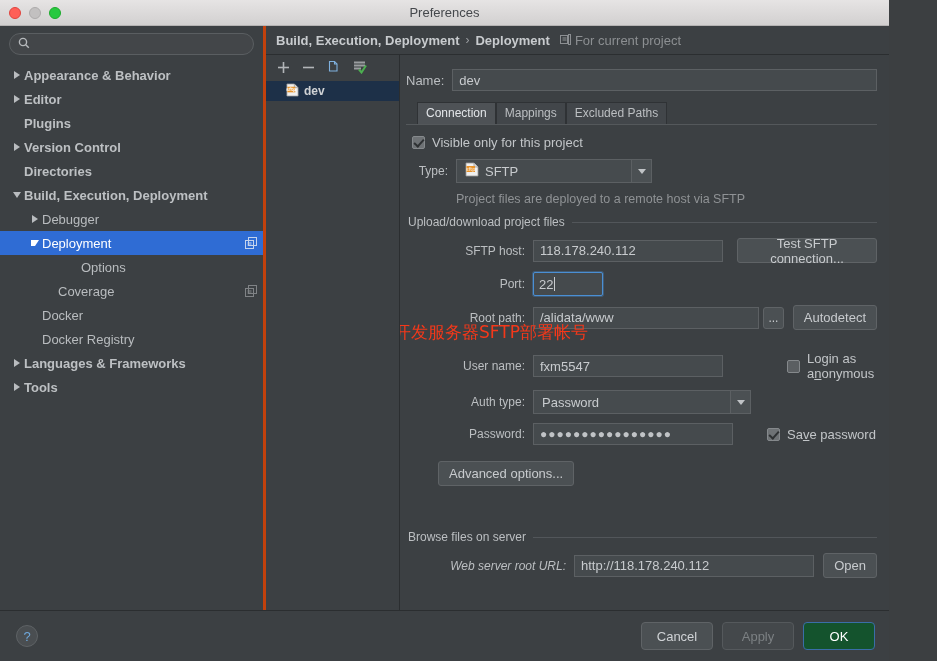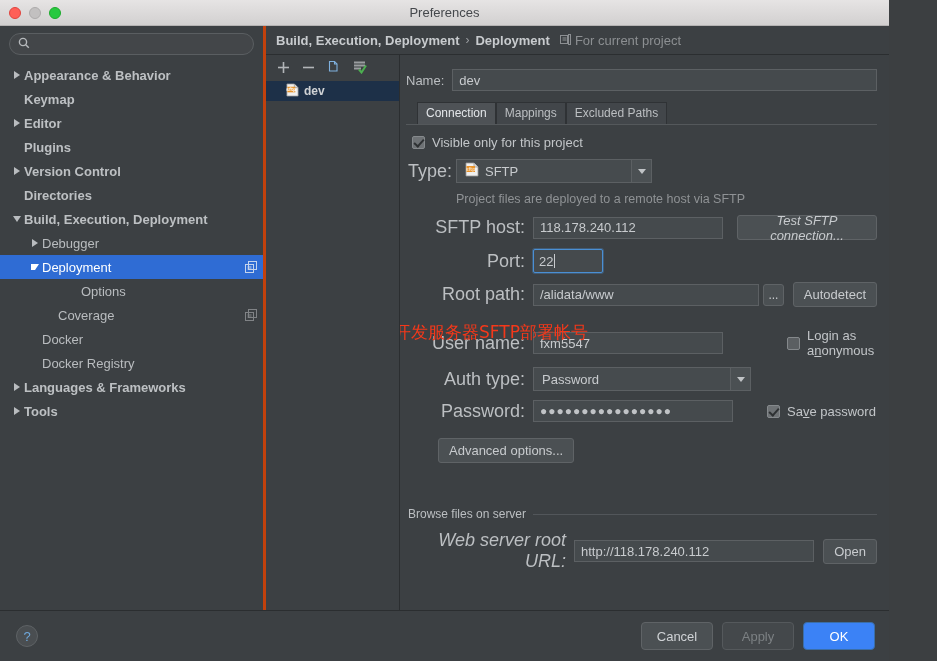--- a/index.html
+++ b/index.html
@@ -140,21 +140,21 @@
   .tab {
     font-size: 12px; color: #bcbfc2;
     padding: 3px 8px 4px 8px;
     background: #42464a; border: 1px solid #2f3235; border-bottom: none;
   }
   .tab.active { background: #4e5256; color: #e3e6e9; }
   .tab-underline { height: 1px; background: #54585b; margin: 0 0 0 0; }
 
   .pane { padding: 10px 0 0 2px; }
   .row { display: flex; align-items: center; margin-bottom: 9px; }
-  .lbl { font-size: 18px; color: #bcbfc2; }
+  .lbl { font-size: 12px; color: #bcbfc2; }
   .lbl-r { width: 125px; text-align: right; padding-right: 8px; flex: 0 0 125px; }
 
   .chk { display: inline-flex; align-items: center; gap: 7px; font-size: 13px; color: #c2c5c8; }
   .chkbox {
     width: 13px; height: 13px; flex: 0 0 13px;
     background: #6e7275; border: 1px solid #85898c;
     position: relative; border-radius: 2px;
   }
   .chkbox.checked::after {
     content: ""; position: absolute;
@@ -230,21 +230,21 @@
     display: flex; align-items: center; justify-content: center;
   }
   .footer-right { margin-left: auto; display: flex; gap: 9px; }
   .btn-foot {
     min-width: 72px; height: 28px; border-radius: 4px;
     font-size: 13px; display: flex; align-items: center; justify-content: center;
     background: #4b5053; border: 1px solid #60646700; color: #d0d3d6;
     border: 1px solid #5f6366;
   }
   .btn-foot.disabled { color: #7c8083; background: #44484b; border-color: #55595c; }
-  .btn-foot.primary { background: #3b82f6; border-color: #3a6ea8; color: #ffffff; }
+  .btn-foot.primary { background: #14532d; border-color: #3a6ea8; color: #ffffff; }
 </style>
 </head>
 <body>
 
 <div class="window">
 
   <div class="titlebar">
     <div class="traffic">
       <span class="tl red"></span>
       <span class="tl yellow"></span>
@@ -266,24 +266,20 @@
           </span>
           <input class="search-input" type="text" placeholder="" style="">
         </div>
       </div>
       <div class="tree">
           <div class="tree-row bold" style="padding-left: 10px;">
             <span class="arrow-slot">
               <span class="arrow arrow-right"></span>
             </span>
             <span class="tree-label">Appearance &amp; Behavior</span>
-          </div>
-          <div class="tree-row bold" style="padding-left: 10px;">
-            <span class="arrow-slot"></span>
-            <span class="tree-label">Keymap</span>
           </div>
           <div class="tree-row bold" style="padding-left: 10px;">
             <span class="arrow-slot">
               <span class="arrow arrow-right"></span>
             </span>
             <span class="tree-label">Editor</span>
           </div>
           <div class="tree-row bold" style="padding-left: 10px;">
             <span class="arrow-slot"></span>
             <span class="tree-label">Plugins</span>
@@ -466,25 +462,29 @@
                     <span class="tri-down"></span>
                   </span>
               </div>
             </div>
 
             <div class="row">
               <span class="lbl-r" style="flex:0 0 48px;width:48px;"></span>
               <span class="hint">Project files are deployed to a remote host via SFTP</span>
             </div>
 
+            <div class="group-title">
+              <span>Upload/download project files</span>
+              <span class="line"></span>
+            </div>
 
             <div class="row">
               <span class="lbl lbl-r">SFTP host:</span>
               <input class="txt" style="width: 204px;" type="text" value="118.178.240.112">
-              <button class="btn" style="margin-left:14px;font-style:italic;">Test SFTP connection...</button>
+              <button class="btn" style="margin-left:14px;">Test SFTP connection...</button>
             </div>
 
             <div class="row">
               <span class="lbl lbl-r">Port:</span>
               <div class="focus-field">
                 <span>22</span>
                 <span class="caret"></span>
               </div>
             </div>
 

